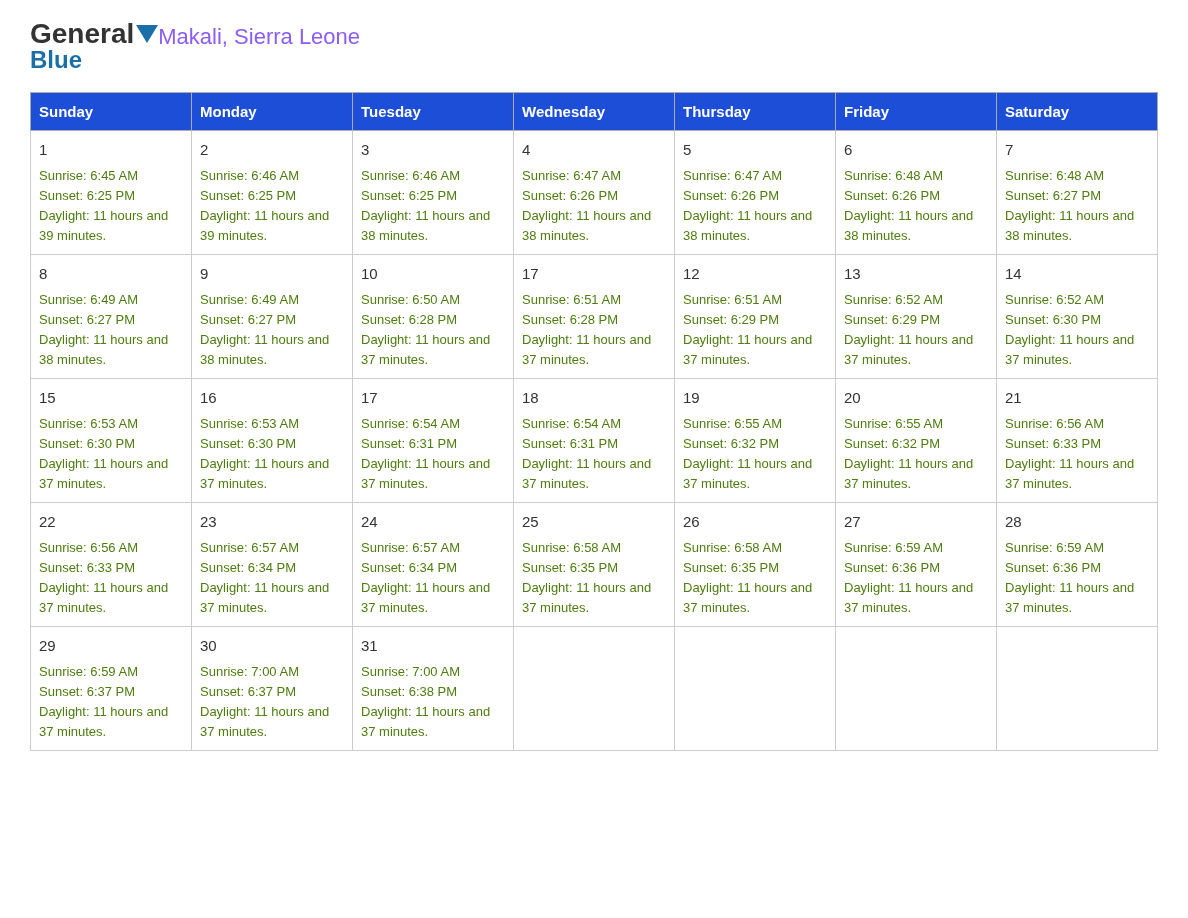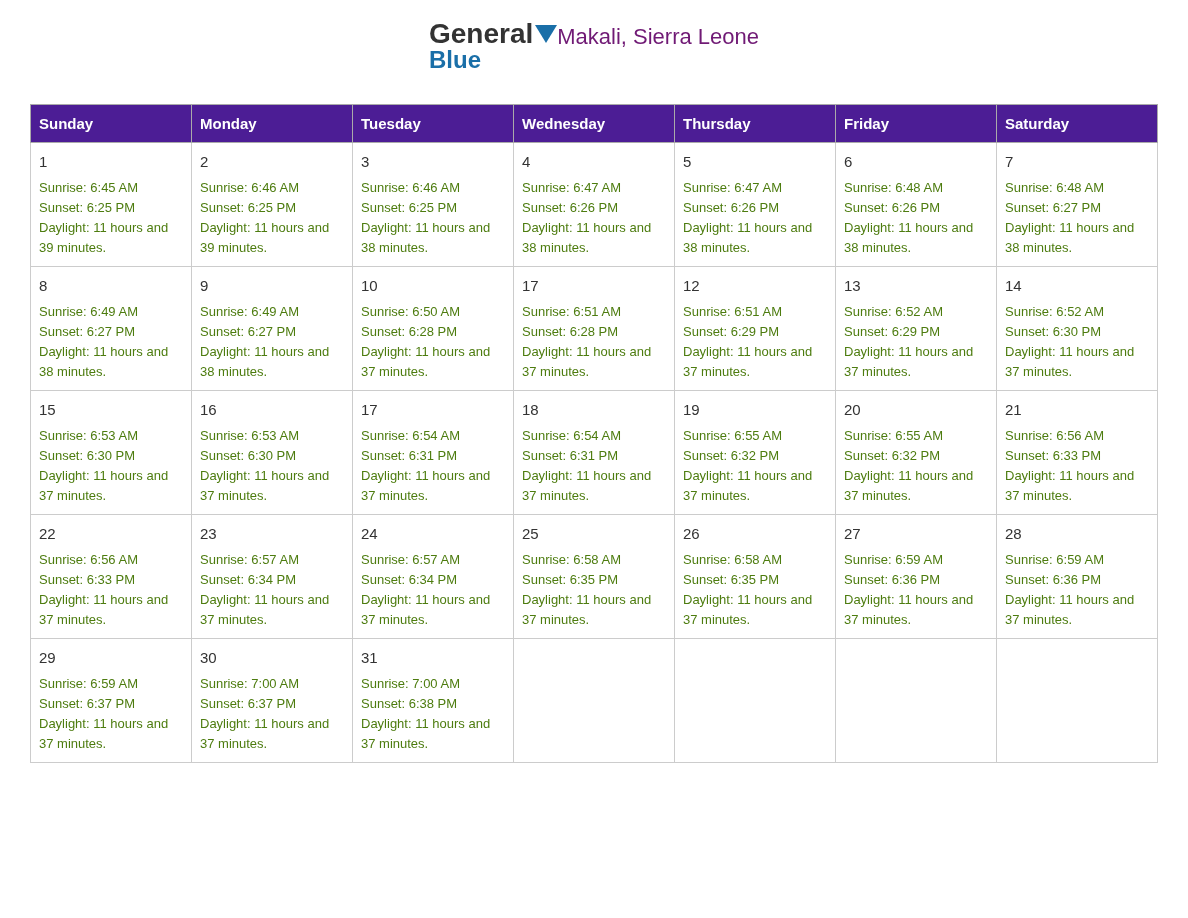--- a/index.html
+++ b/index.html
@@ -6,23 +6,23 @@
     body {
       font-family: Arial, sans-serif;
       background: #fff;
       color: #333;
       padding: 20px 30px;
       width: 1188px;
       min-height: 918px;
     }
     .header-row {
       display: flex;
-      justify-content: center;
+      justify-content: flex-start;
       align-items: flex-start;
-      margin-bottom: 32px;
+      margin-bottom: 20px;
     }
     .logo {
       display: flex;
       flex-direction: column;
       align-items: flex-start;
     }
     .logo-text-general {
       font-size: 28px;
       font-weight: bold;
       color: #333;
@@ -42,30 +42,30 @@
       text-align: right;
     }
     .page-title {
       font-size: 52px;
       font-weight: normal;
       color: #111;
       line-height: 1.1;
     }
     .subtitle {
       font-size: 22px;
-      color: #701a75;
+      color: #8b5cf6;
       margin-top: 4px;
     }
     .calendar {
       width: 100%;
       border-collapse: collapse;
       border: 1px solid #aaa;
     }
     .calendar th {
-      background-color: #4c1d95;
+      background-color: #1d4ed8;
       color: #fff;
       padding: 10px 8px;
       font-size: 15px;
       font-weight: bold;
       text-align: left;
       border: 1px solid #aaa;
     }
     .calendar td {
       vertical-align: top;
       padding: 8px;

